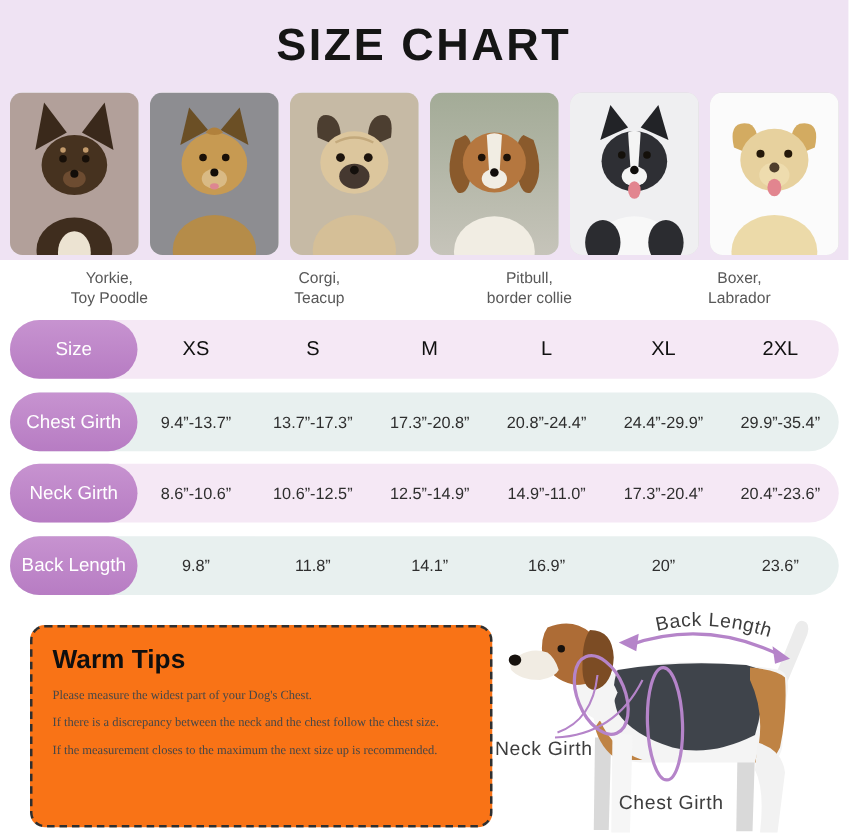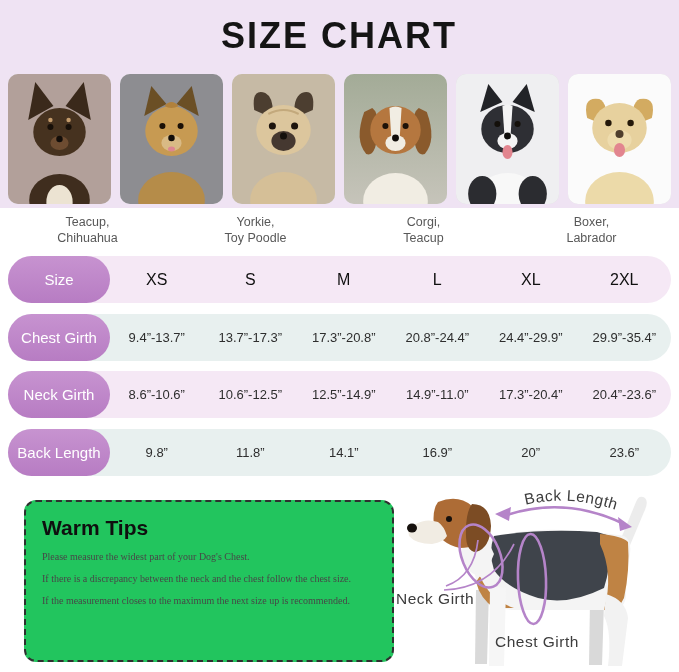--- a/index.html
+++ b/index.html
@@ -27,21 +27,21 @@
     position:absolute; left:0; top:0; width:102px; height:47px; border-radius:24px;
     background:linear-gradient(180deg,#c793d0,#b77cc3);
     color:#ffffff; font-weight:normal; font-size:15px;
     display:flex; align-items:center; justify-content:center;
   }
   .cells { position:absolute; left:102px; right:0; top:0; bottom:0; display:flex; align-items:center; }
   .cell { flex:1; text-align:center; font-size:13px; color:#2e2e2e; }
   .row-size .cell { font-size:16px; font-weight:normal; color:#101010; }
   .tips {
     position:absolute; left:24px; top:500px; width:370px; height:162px;
-    border:2px dashed #2f2f2f; border-radius:12px; padding:12px 16px; background:#22c55e;
+    border:2px dashed #2f2f2f; border-radius:12px; padding:12px 16px; background:#f97316;
   }
   .tips-title { font-size:21px; font-weight:bold; color:#0f0f0f; margin:2px 0 10px; }
   .tip { font-size:10px; color:#474747; line-height:1.3; margin:0 0 9px;font-family:Liberation Serif, serif; }
   .diagram { position:absolute; left:392px; top:482px; width:287px; height:190px; }
   .diagram svg { display:block; width:100%; height:100%; }
   .dg-label { font-size:15.5px; fill:#3d3d3d; letter-spacing:0.5px; }
 </style>
 </head>
 <body>
 
@@ -144,30 +144,30 @@
           <circle cx="62" cy="49" r="3.2" fill="#241809"></circle>
         <ellipse cx="51" cy="66" rx="12" ry="10" fill="#eedcae"></ellipse>
         <circle cx="51" cy="60" r="4" fill="#4f3e2c"></circle>
         <ellipse cx="51" cy="76" rx="5.5" ry="7" fill="#e2858f"></ellipse>
       </svg>
     </div>
   </div>
 
   <div class="breeds">
     <div class="breed">
-      <div>Teacup,</div>
-      <div>Chihuahua</div>
-    </div>
-    <div class="breed">
       <div>Yorkie,</div>
       <div>Toy Poodle</div>
     </div>
     <div class="breed">
       <div>Corgi,</div>
       <div>Teacup</div>
+    </div>
+    <div class="breed">
+      <div>Pitbull,</div>
+      <div>border collie</div>
     </div>
     <div class="breed">
       <div>Boxer,</div>
       <div>Labrador</div>
     </div>
   </div>
 
   <div class="trow row-size">
     <div class="pill">Size</div>
     <div class="cells">

